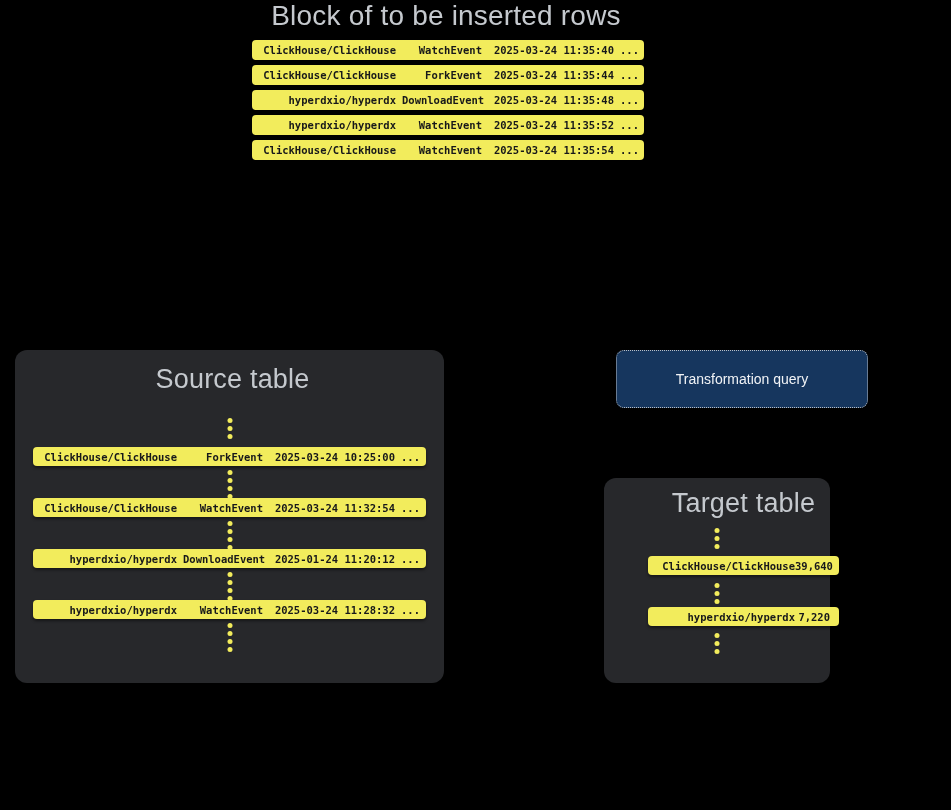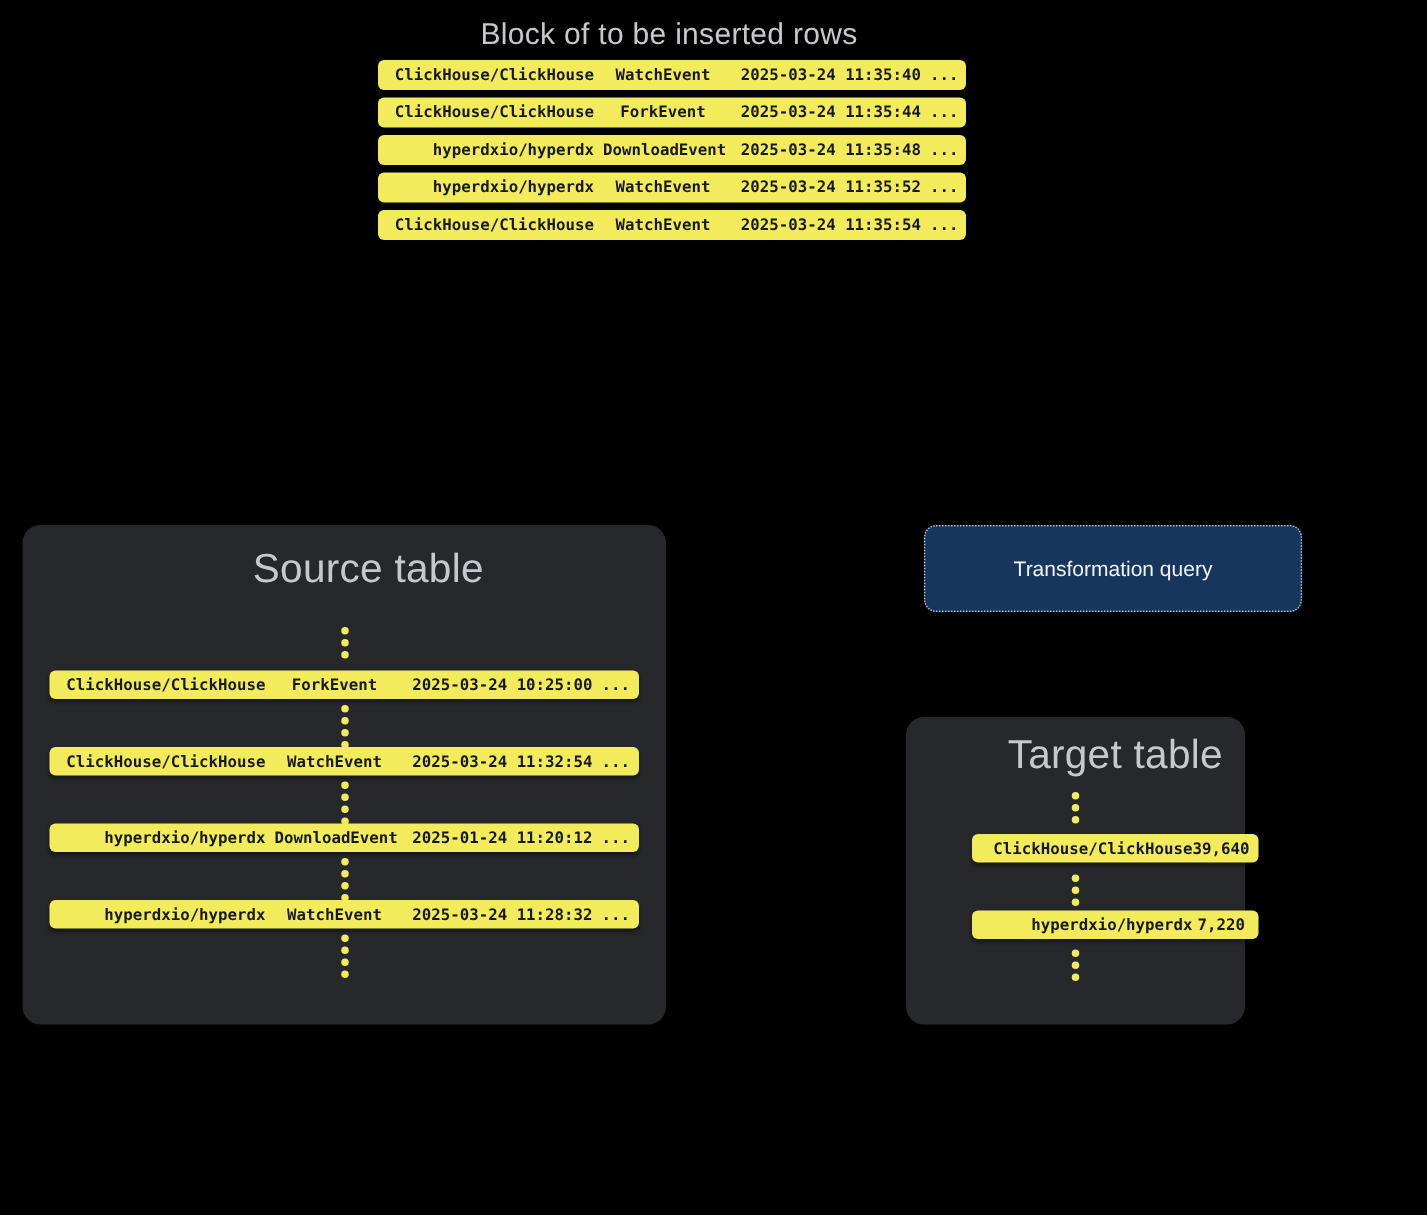--- a/index.html
+++ b/index.html
@@ -14,47 +14,47 @@
   
   .data-row{
     background:#f2ec5c;border-radius:4px;height:20px;
     display:grid;grid-template-columns:134px 80px 126px 1fr;gap:6px;
     align-items:center;padding:0 10px;box-sizing:border-box;
     font-family:"DejaVu Sans Mono",monospace;font-weight:700;
     font-size:10.5px;color:#17181a;white-space:nowrap;
     box-shadow:0 2px 3px rgba(0,0,0,.45);
   }
   .c-repo{text-align:right}
-  .c-event{text-align:center}
+  .c-event{text-align:right}
   .c-time{text-align:right}
   .c-more{text-align:right}
   
   .kv-row{
     background:#f2ec5c;border-radius:4px;height:19px;
     display:flex;justify-content:space-between;align-items:center;
     padding:0 9px;box-sizing:border-box;
     font-family:"DejaVu Sans Mono",monospace;font-weight:700;
     font-size:10.5px;color:#17181a;white-space:nowrap;
     box-shadow:0 2px 3px rgba(0,0,0,.45);
   }
   .kv-row .k{text-align:right;min-width:138px}
   .kv-row .v{text-align:left}
   
   .panel{position:absolute;background:#27282b;border-radius:12px;}
   
   .dots{position:absolute;left:50%;transform:translateX(-50%);
     display:flex;flex-direction:column;gap:3px;}
   .dots i{width:5px;height:5px;border-radius:50%;background:#f2ec5c;display:block;}
   
-  #insert-title{left:150px;top:12px;width:592px;font-size:20px;}
+  #insert-title{left:150px;top:0;width:592px;font-size:28px;}
   #insert-rows{position:absolute;left:252px;top:40px;width:392px;
     display:flex;flex-direction:column;gap:5px;}
   
   #source-panel{left:15px;top:350px;width:429px;height:333px;}
-  #source-title{left:16px;top:14px;width:429px;}
+  #source-title{left:3px;top:14px;width:429px;}
   .s-row{position:absolute;left:18px;width:393px;}
   
   #mv-label{left:525px;top:306px;width:415px;}
   #transform-btn{
     position:absolute;left:616px;top:350px;width:252px;height:58px;
     background:#16365e;border:1.5px dotted #b9bfc7;border-radius:8px;
     box-sizing:border-box;display:flex;align-items:center;justify-content:center;
     color:#f1f3f6;font-size:14px;white-space:nowrap;
   }
   

